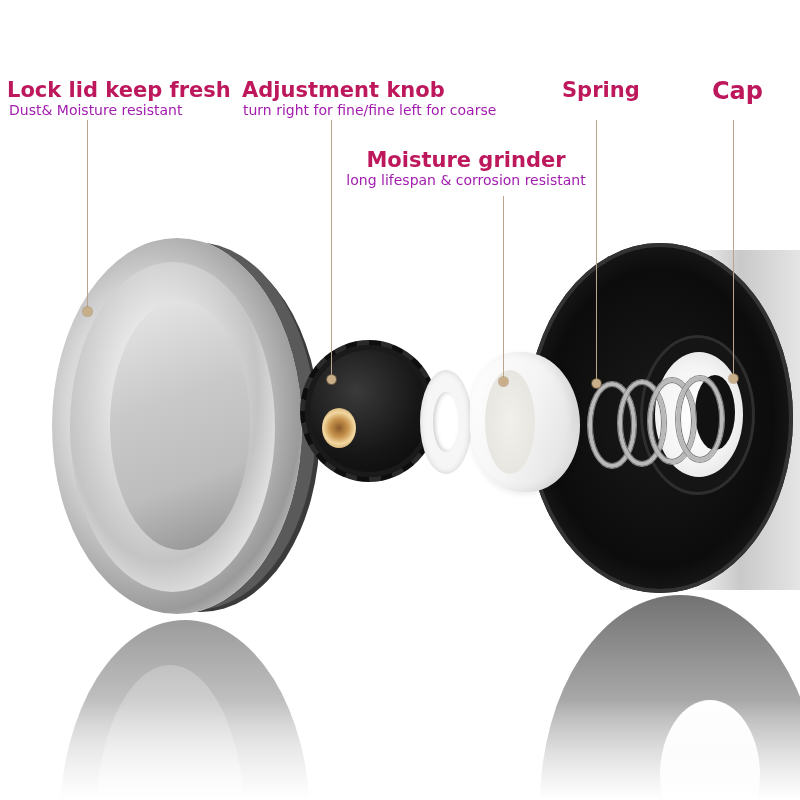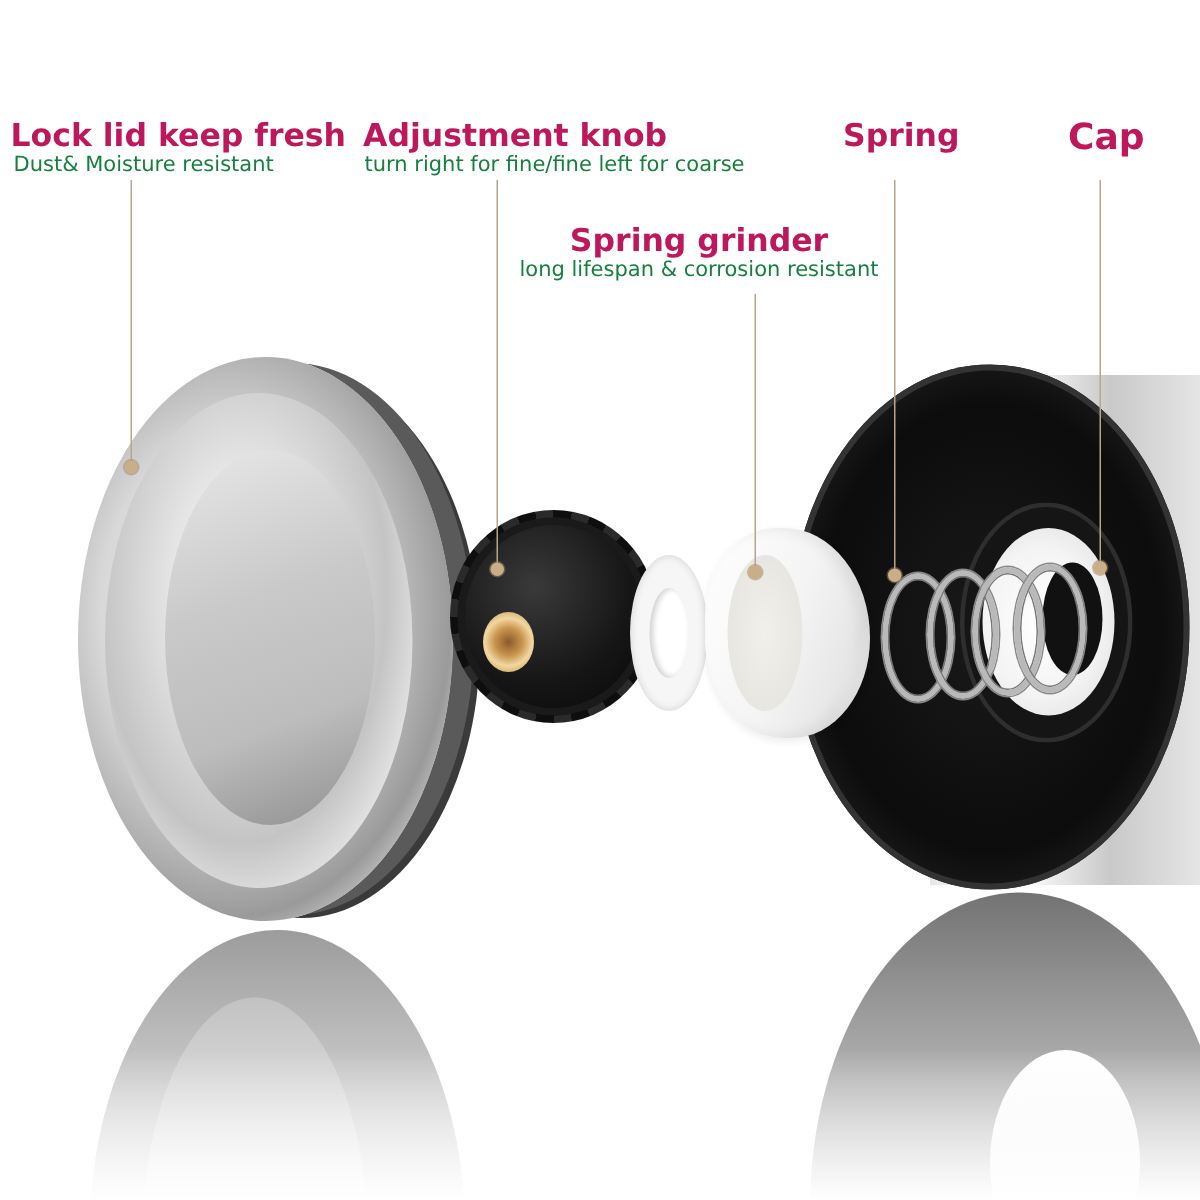--- a/index.html
+++ b/index.html
@@ -1,20 +1,20 @@
 <!DOCTYPE html>
 <html><head>
   <meta charset="utf-8">
   <style>
     html, body { margin:0; padding:0; background:#ffffff; }
     body { width:800px; height:800px; position:relative; overflow:hidden;
            font-family:"DejaVu Sans", sans-serif; color:#111; }
     .label { position:absolute; white-space:nowrap; }
     .title { font-size:21px; color:#be185d; line-height:24px;font-weight:bold; }
-    .sub { font-size:14px; color:#15803d; line-height:17px; }
+    .sub { font-size:14px; color:#a21caf; line-height:17px; }
     .line { position:absolute; width:1px; background:#b8a58c; }
     .dot { position:absolute; width:9px; height:9px; border-radius:50%; background:#c9ae8a;
            box-shadow:0 0 0 1px rgba(160,130,90,0.5); }
 
     
     .lid-outer { position:absolute; left:52px; top:238px; width:250px; height:376px; border-radius:50%;
       background: radial-gradient(ellipse at 40% 45%, #f4f4f4 0%, #d8d8d8 40%, #9a9a9a 70%, #e8e8e8 85%, #7a7a7a 100%);
       box-shadow: 18px 0 0 -4px #5a5a5a, 24px 4px 0 -6px #3a3a3a; }
     .lid-rim { position:absolute; left:70px; top:262px; width:205px; height:330px; border-radius:50%;
       background: radial-gradient(ellipse at 45% 40%, #ffffff 0%, #e5e5e5 30%, #c4c4c4 60%, #ebebeb 80%, #a8a8a8 100%); }
@@ -123,21 +123,21 @@
   <div class="title">Lock lid keep fresh</div>
   <div class="sub" style="margin-left:2px;">Dust&amp; Moisture resistant</div>
 </div>
 
 <div class="label" style="left:242px; top:78px;">
   <div class="title">Adjustment knob</div>
   <div class="sub" style="margin-left:1px;">turn right for fine/fine left for coarse</div>
 </div>
 
 <div class="label" style="left:340px; top:148px; text-align:center; width:252px;">
-  <div class="title">Spring grinder</div>
+  <div class="title">Moisture grinder</div>
   <div class="sub">long lifespan &amp; corrosion resistant</div>
 </div>
 
 <div class="label" style="left:562px; top:78px;">
   <div class="title">Spring</div>
 </div>
 
 <div class="label" style="left:712px; top:79px;">
   <div class="title" style="font-size:24px;">Cap</div>
 </div>

